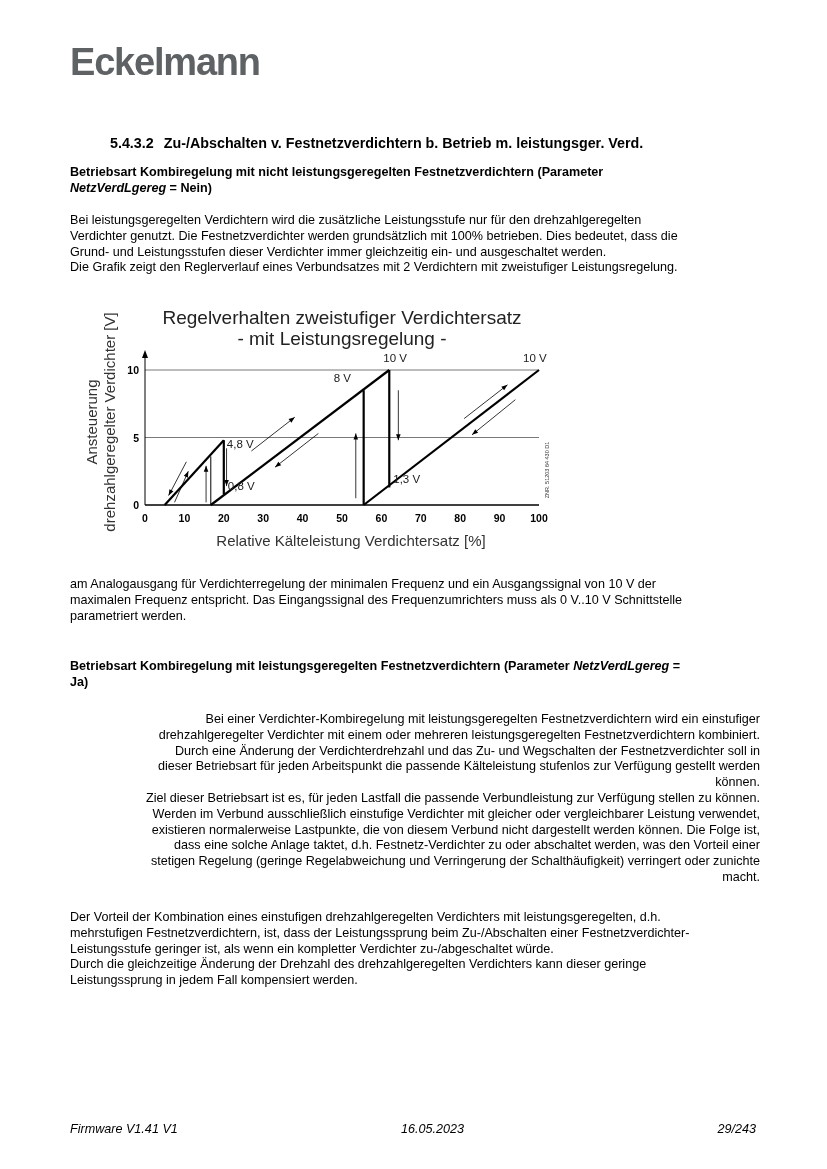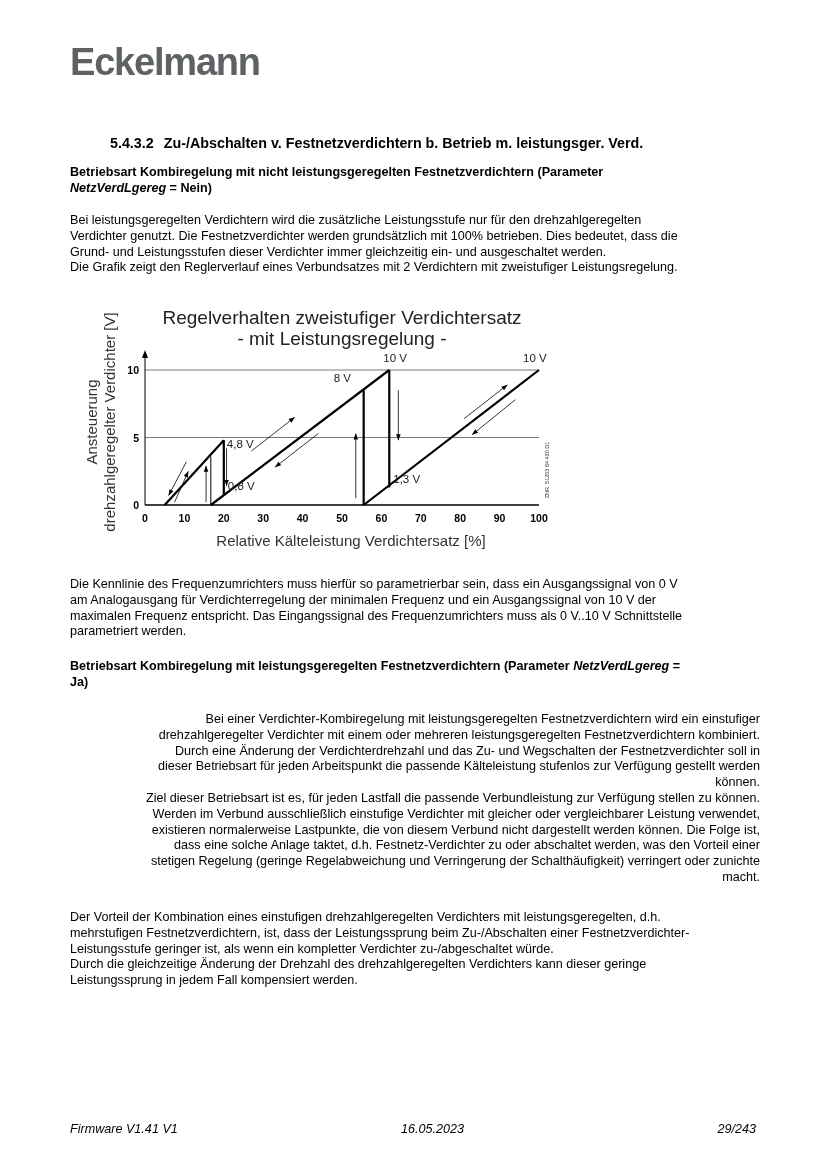--- a/index.html
+++ b/index.html
@@ -103,21 +103,20 @@
       <text x="151.8" y="148.2" font-size="11.5" fill="#222">4,8 V</text>
       <text x="152.8" y="190.2" font-size="11.5" fill="#222">0,8 V</text>
       <text x="258.67" y="82.25" font-size="11.5" fill="#222">8 V</text>
       <text x="308.28" y="62" font-size="11.5" fill="#222">10 V</text>
       <text x="318.28" y="183.45" font-size="11.5" fill="#222">1,3 V</text>
       <text x="448" y="62" font-size="11.5" fill="#222">10 V</text>
     </g>
 </svg>
 
 <div class="p" style="top:577px;" id="b1p2">
-    <div>Die Kennlinie des Frequenzumrichters muss hierfür so parametrierbar sein, dass ein Ausgangssignal von 0 V</div>
     <div>am Analogausgang für Verdichterregelung der minimalen Frequenz und ein Ausgangssignal von 10 V der</div>
     <div>maximalen Frequenz entspricht. Das Eingangssignal des Frequenzumrichters muss als 0 V..10 V Schnittstelle</div>
     <div>parametriert werden.</div>
   </div>
 
 <div class="p b" style="top:659px;">
   <span>Betriebsart Kombiregelung mit leistungsgeregelten Festnetzverdichtern (Parameter </span><span class="bi">NetzVerdLgereg</span><span> =</span><br>
   <span>Ja)</span>
 </div>
 

